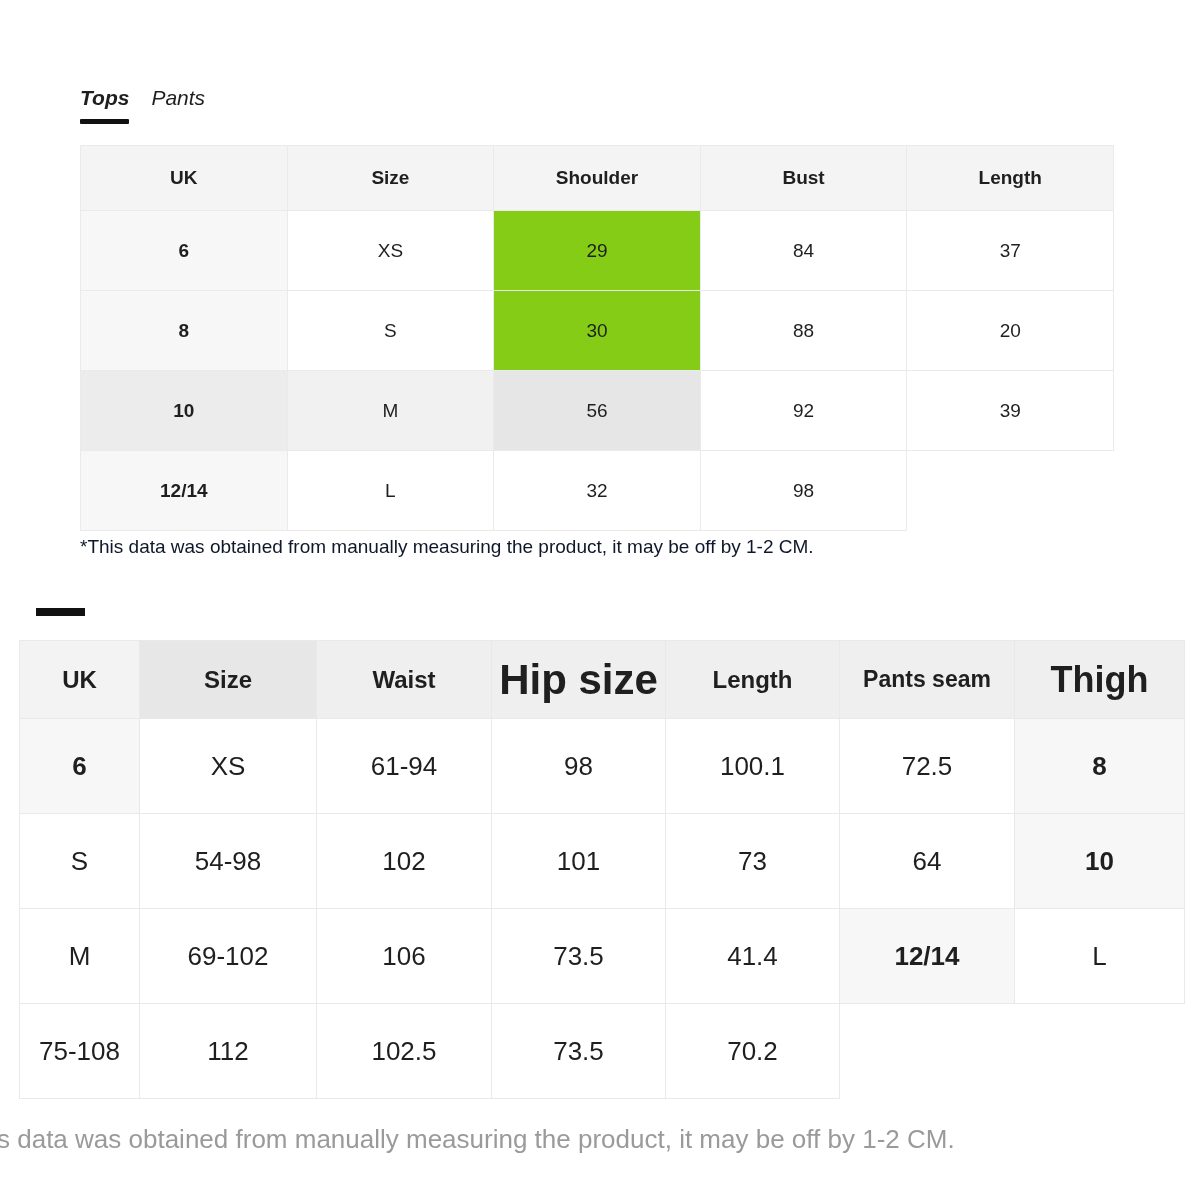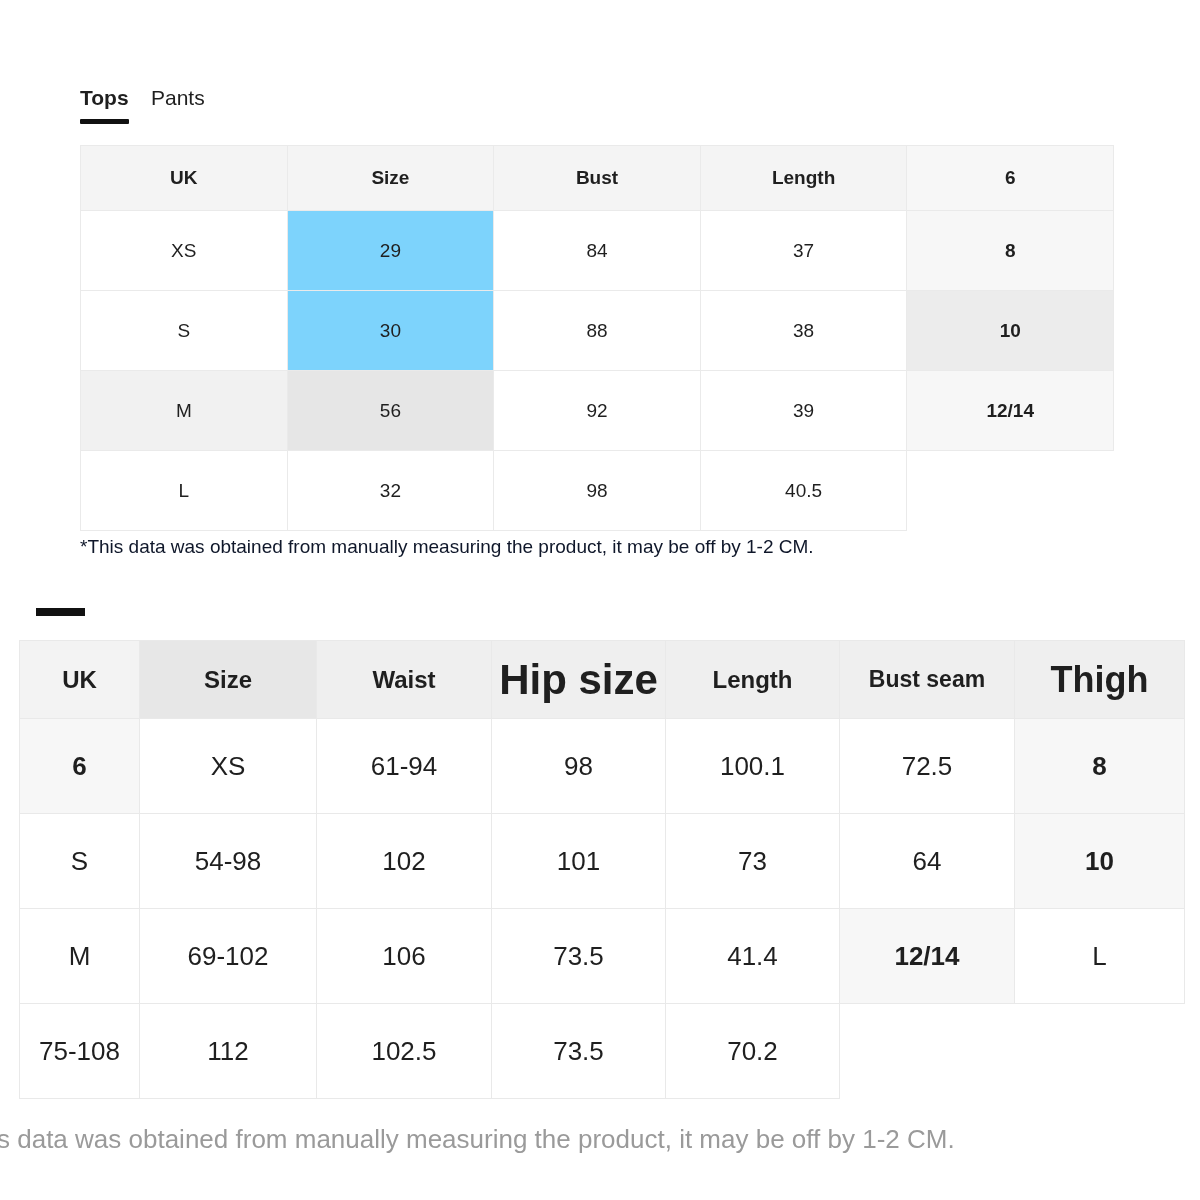--- a/index.html
+++ b/index.html
@@ -4,40 +4,40 @@
 <style>
   html,body{margin:0;padding:0;}
   body{
     width:1200px;height:1200px;position:relative;overflow:hidden;
     background:#ffffff;
     font-family:"Liberation Sans","DejaVu Sans",sans-serif;
     color:#1f1f1f;
   }
   
   .tabs{position:absolute;left:80px;top:86px;display:flex;gap:22px;}
-  .tab{font-size:21px;cursor:pointer;}
+  .tab{font-size:21px;cursor:pointer;font-style:italic;}
   .tab .lbl{display:block;}
   .tab.active .lbl{font-weight:bold;}
   .tab .bar{width:49px;height:5px;background:#111;margin-top:9px;border-radius:1px;}
   
   .t1{
     position:absolute;left:80px;top:145px;width:1033px;
     display:grid;grid-template-columns:repeat(5,1fr);
     grid-template-rows:65px repeat(4,80px);
     border-top:1px solid #eaeaea;border-left:1px solid #eaeaea;
     font-size:19px;
   }
   .t1 > div{
     border-right:1px solid #eaeaea;border-bottom:1px solid #eaeaea;
     display:flex;align-items:center;justify-content:center;
     background:#fff;
   }
   .t1 .h{background:#f4f4f4;font-weight:bold;}
   .t1 .uk{background:#f7f7f7;font-weight:bold;}
-  .t1 .sh1{background:#7dd3fc;}
+  .t1 .sh1{background:#84cc16;}
   .t1 .hov0{background:#ececec;}
   .t1 .hov1{background:#f1f1f1;}
   .t1 .hov2{background:#e6e6e6;}
   
   .note1{
     position:absolute;left:80px;top:536px;
     font-size:19px;color:#0f172a;letter-spacing:0px;
   }
   
   .dash{position:absolute;left:36px;top:608px;width:49px;height:8px;background:#111;}
@@ -77,59 +77,59 @@
     <div class="bar"></div>
   </div>
   <div class="tab">
     <span class="lbl">Pants</span>
   </div>
 </div>
 
 <div class="t1">
   <div class="h">UK</div>
   <div class="h">Size</div>
+  <div class="h">Shoulder</div>
   <div class="h">Bust</div>
   <div class="h">Length</div>
 
   <div class="uk">6</div>
   <div>XS</div>
   <div class="sh1">29</div>
   <div>84</div>
   <div>37</div>
 
   <div class="uk">8</div>
   <div>S</div>
   <div class="sh1">30</div>
   <div>88</div>
-  <div>38</div>
+  <div>20</div>
 
   <div class="uk hov0">10</div>
   <div class="hov1">M</div>
   <div class="hov2">56</div>
   <div>92</div>
   <div>39</div>
 
   <div class="uk">12/14</div>
   <div>L</div>
   <div>32</div>
   <div>98</div>
-  <div>40.5</div>
 </div>
 
 <div class="note1">*This data was obtained from manually measuring the product, it may be off by 1-2 CM.</div>
 
 <div class="dash"></div>
 
 <div class="t2">
   <div class="h h0">UK</div>
   <div class="h h1">Size</div>
   <div class="h h2">Waist</div>
   <div class="h h3">Hip size</div>
   <div class="h h4">Length</div>
-  <div class="h h5">Bust seam</div>
+  <div class="h h5">Pants seam</div>
   <div class="h h6">Thigh</div>
 
   <div class="uk">6</div>
   <div>XS</div>
   <div>61-94</div>
   <div>98</div>
   <div>100.1</div>
   <div>72.5</div>
 
   <div class="uk">8</div>

